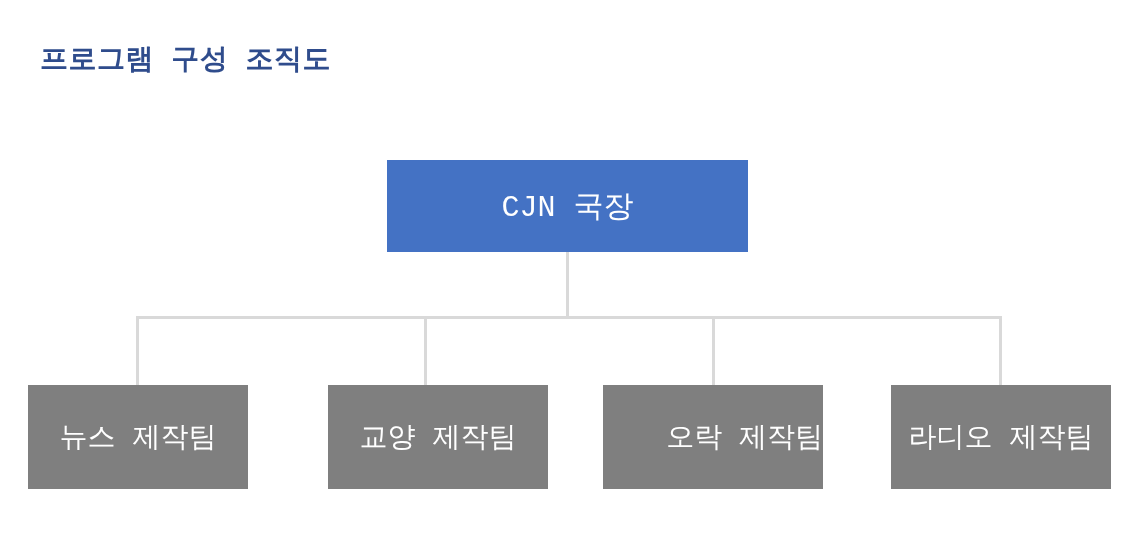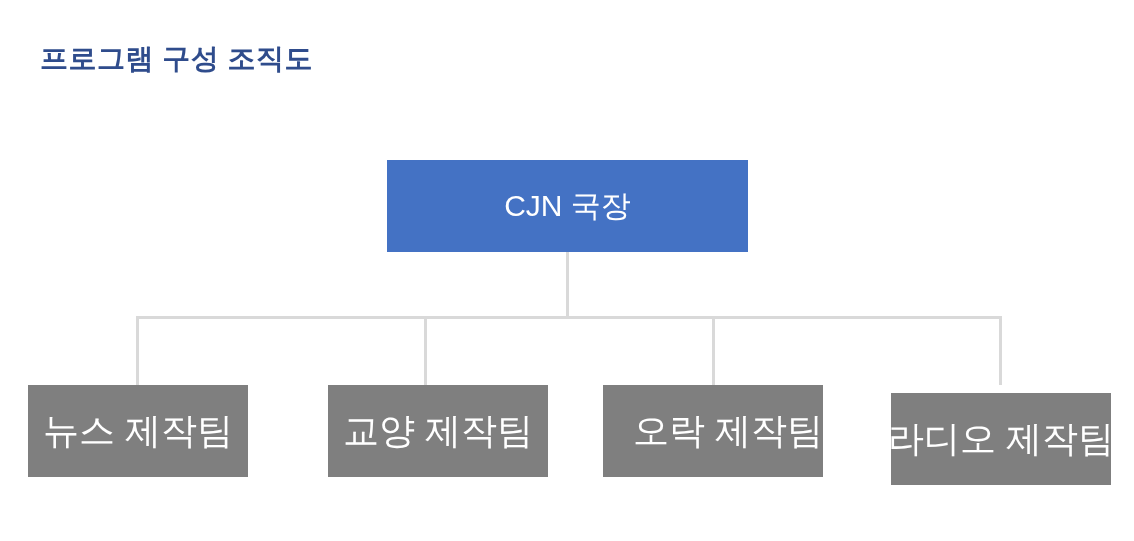--- a/index.html
+++ b/index.html
@@ -2,21 +2,21 @@
 <html><head>
 <meta charset="utf-8">
 <style>
   * { margin: 0; padding: 0; box-sizing: border-box; }
   html, body { background: #ffffff; }
   .canvas {
     position: relative;
     width: 1134px;
     height: 541px;
     background: var(--bg, #ffffff);
-    font-family: Liberation Sans, sans-serif;
+    font-family: Liberation Mono, monospace;
     overflow: hidden;
   }
   .page-title {
     position: absolute;
     left: 40px;
     top: 40px;
     font-size: 28px;
     font-weight: 700;
     letter-spacing: 0.5px;
     color: var(--title-text, #2F4C8C);
@@ -35,28 +35,28 @@
     left: 387px;
     top: 160px;
     width: 361px;
     height: 92px;
     background: var(--root-fill, #4472C4);
     font-size: 30px;
   }
   .node-team {
     top: 385px;
     width: 220px;
-    height: 92px;
+    height: 104px;
     background: var(--team-fill, #7F7F7F);
-    font-size: 36px;
+    font-size: 28px;
   }
   .node-team.t1 { left: 28px; }
   .node-team.t2 { left: 328px; }
   .node-team.t3 { left: 603px; justify-content: flex-end; }
-  .node-team.t4 { left: 891px; margin-top: 8px; }
+  .node-team.t4 { left: 891px; }
   .connector {
     position: absolute;
     background: var(--connector, #D9D9D9);
   }
   .conn-stem { left: 566px; top: 252px; width: 3px; height: 67px; }
   .conn-hbar { left: 136px; top: 316px; width: 866px; height: 3px; }
   .conn-drop { top: 316px; width: 3px; height: 69px; }
   .conn-drop.d1 { left: 136px; }
   .conn-drop.d2 { left: 424px; }
   .conn-drop.d3 { left: 712px; }

